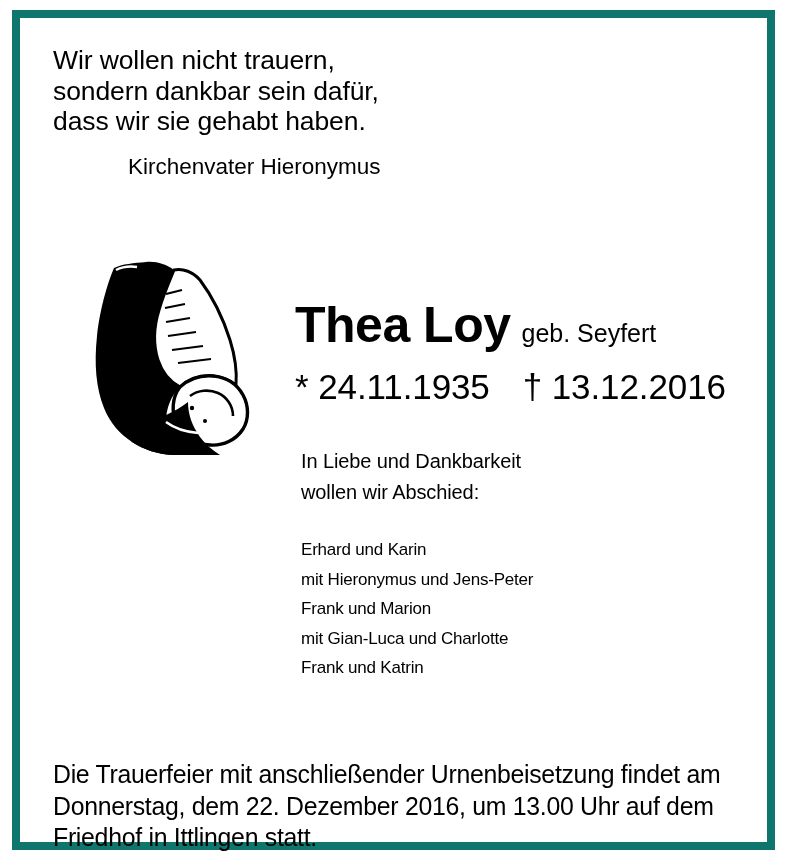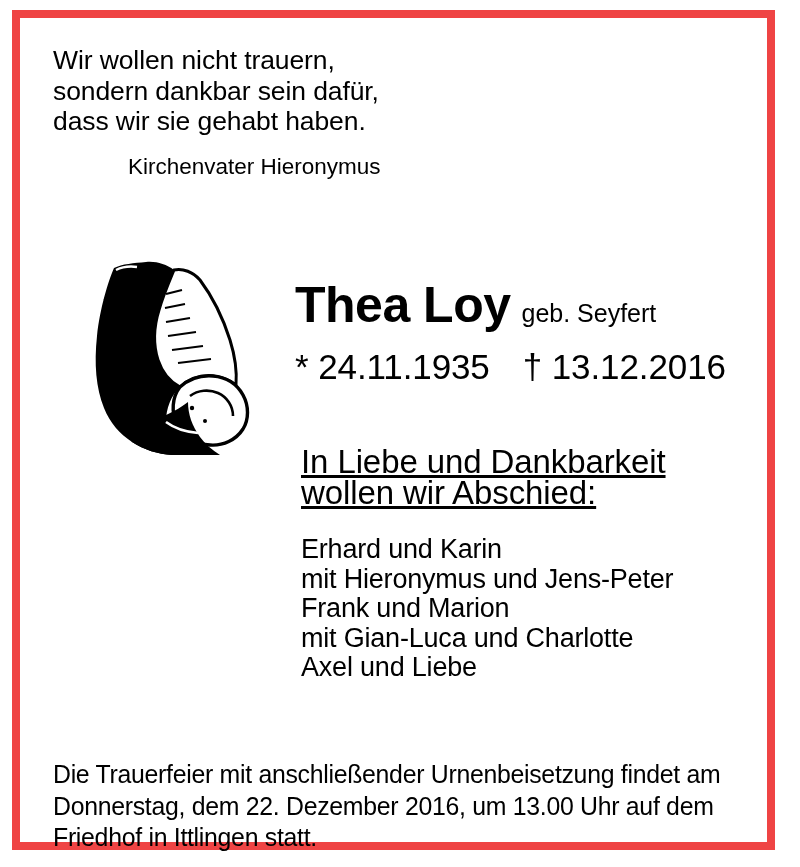--- a/index.html
+++ b/index.html
@@ -15,21 +15,21 @@
     overflow: hidden;
   }
 
   
   .notice {
     position: absolute;
     left: 12px;
     top: 10px;
     width: 763px;
     height: 840px;
-    border: 8px solid #ef4444;
+    border: 8px solid #0f766e;
     background: #ffffff;
     box-sizing: border-box;
   }
 
   .inner {
     position: relative;
     width: 100%;
     height: 100%;
   }
 
@@ -67,20 +67,21 @@
   
   .name-block {
     position: absolute;
     left: 275px;
     top: 262px;
     white-space: nowrap;
   }
   .name-row {
     display: block;
     line-height: 1.0;
+    margin-top: 20px;
   }
   .deceased-name {
     font-size: 50px;
     font-weight: bold;
     letter-spacing: -0.5px;
   }
   .maiden-name {
     font-size: 25px;
     font-weight: normal;
     letter-spacing: 0px;
@@ -92,33 +93,32 @@
     font-size: 35px;
     letter-spacing: -0.1px;
   }
   .date-death { margin-left: 33px; }
 
   
   .farewell {
     position: absolute;
     left: 281px;
     top: 428px;
-    font-size: 33px;
+    font-size: 20px;
     line-height: 31px;
     letter-spacing: -0.1px;
     white-space: nowrap;
-    text-decoration: underline;
   }
   .farewell span { display: block; }
 
   .family {
     position: absolute;
     left: 281px;
     top: 517px;
-    font-size: 27px;
+    font-size: 17px;
     line-height: 29.5px;
     letter-spacing: -0.2px;
     white-space: nowrap;
   }
   .family span { display: block; }
 
   
   .ceremony {
     position: absolute;
     left: 33px;
@@ -200,21 +200,21 @@
     <div class="farewell">
       <span>In Liebe und Dankbarkeit</span>
       <span>wollen wir Abschied:</span>
     </div>
 
     <div class="family">
       <span>Erhard und Karin</span>
       <span>mit Hieronymus und Jens-Peter</span>
       <span>Frank und Marion</span>
       <span>mit Gian-Luca und Charlotte</span>
-      <span>Axel und Liebe</span>
+      <span>Frank und Katrin</span>
     </div>
 
     <div class="ceremony">
       <span>Die Trauerfeier mit anschließender Urnenbeisetzung findet am</span>
       <span>Donnerstag, dem 22. Dezember 2016, um 13.00 Uhr auf dem</span>
       <span>Friedhof in Ittlingen statt.</span>
     </div>
 
   </div>
 </div>

